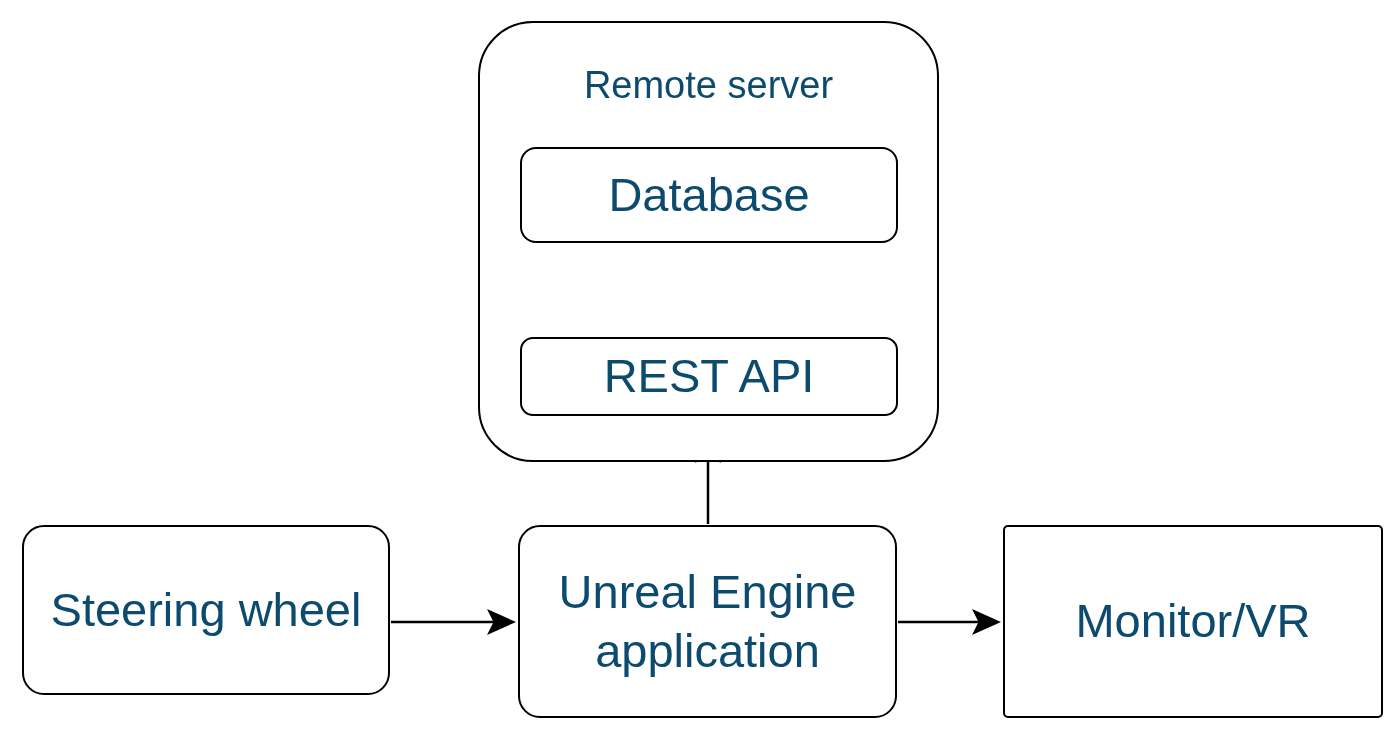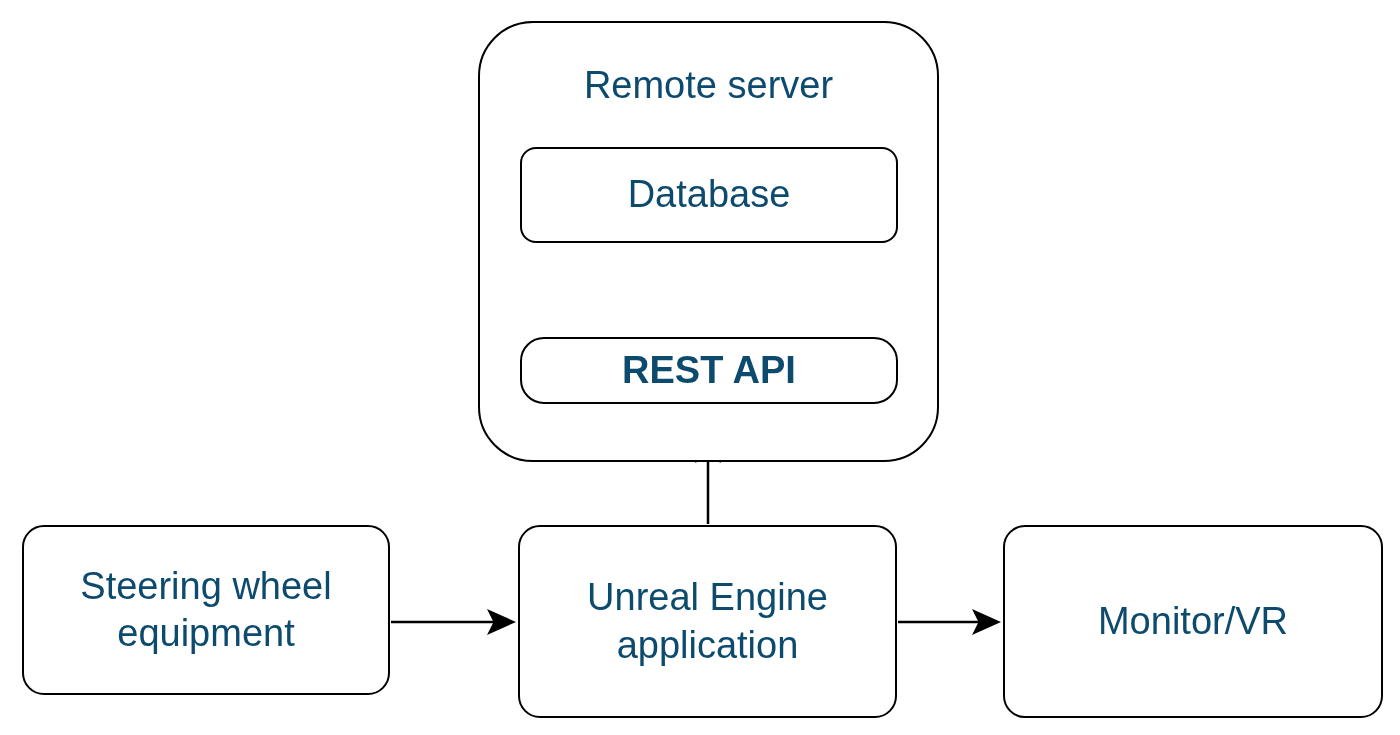--- a/index.html
+++ b/index.html
@@ -18,21 +18,21 @@
   }
   .node {
     position: absolute;
     box-sizing: border-box;
     background: #ffffff;
     border: 2.5px solid #000000;
     display: flex;
     align-items: center;
     justify-content: center;
     text-align: center;
-    font-size: 38px;
+    font-size: 47px;
     line-height: 1.25;
   }
   .node .label { display: block; }
   .node .line { display: block; }
   .container-group {
     position: absolute;
     box-sizing: border-box;
     left: 478px;
     top: 21px;
     width: 461px;
@@ -44,24 +44,24 @@
   .container-title {
     position: absolute;
     left: 478px;
     top: 66px;
     width: 461px;
     text-align: center;
     font-size: 38px;
     line-height: 1;
   }
   #box-database { left: 520px; top: 147px; width: 378px; height: 96px; border-radius: 16px; }
-  #box-restapi  { left: 520px; top: 337px; width: 378px; height: 67px; border-radius: 24px; font-weight: bold; }
+  #box-restapi  { left: 520px; top: 337px; width: 378px; height: 79px; border-radius: 13px; }
   #box-steering { left: 22px;   top: 525px; width: 368px; height: 170px; border-radius: 22px; }
   #box-unreal   { left: 518px;  top: 525px; width: 379px; height: 193px; border-radius: 22px; }
-  #box-monitor  { left: 1003px; top: 525px; width: 380px; height: 193px; border-radius: 22px; }
+  #box-monitor  { left: 1003px; top: 525px; width: 380px; height: 193px; border-radius: 5px; }
   svg.edges {
     position: absolute;
     left: 0;
     top: 0;
     width: 1400px;
     height: 735px;
     pointer-events: none;
   }
   svg.edges line { stroke: #000000; stroke-width: 2.5; }
   svg.edges path { fill: #000000; stroke: none; }
@@ -106,21 +106,20 @@
     <span class="label">Database</span>
   </div>
 
   <div class="node" id="box-restapi">
     <span class="label">REST API</span>
   </div>
 
   <div class="node" id="box-steering">
     <span class="label">
       <span class="line">Steering wheel</span>
-      <span class="line">equipment</span>
     </span>
   </div>
 
   <div class="node" id="box-unreal">
     <span class="label">
       <span class="line">Unreal Engine</span>
       <span class="line">application</span>
     </span>
   </div>
 

